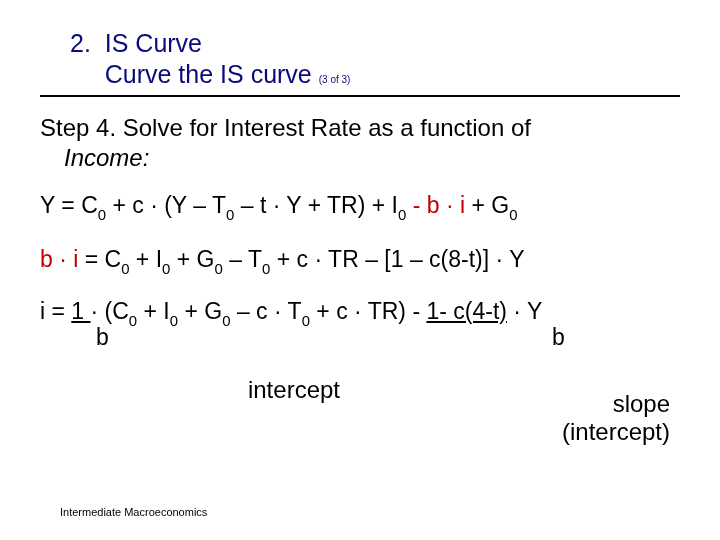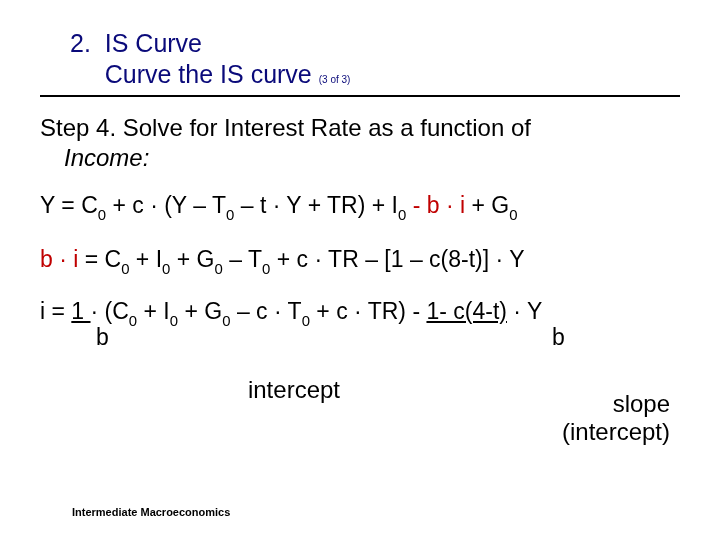--- a/index.html
+++ b/index.html
@@ -97,24 +97,24 @@
     margin-left: 130px;
     width: 170px;
   }
   .labels .col.slope {
     margin-left: 170px;
     width: 160px;
     margin-top: 14px;
   }
   .footer {
     position: absolute;
-    left: 72px;
+    left: 60px;
     bottom: 22px;
     font-size: 11px;
-    font-weight: bold;
+    font-weight: normal;
   }
 </style>
 </head>
 <body>
 
 <div class="slide">
 
   <div class="title-block">
     <div class="title-line">
       <span>2.</span>

